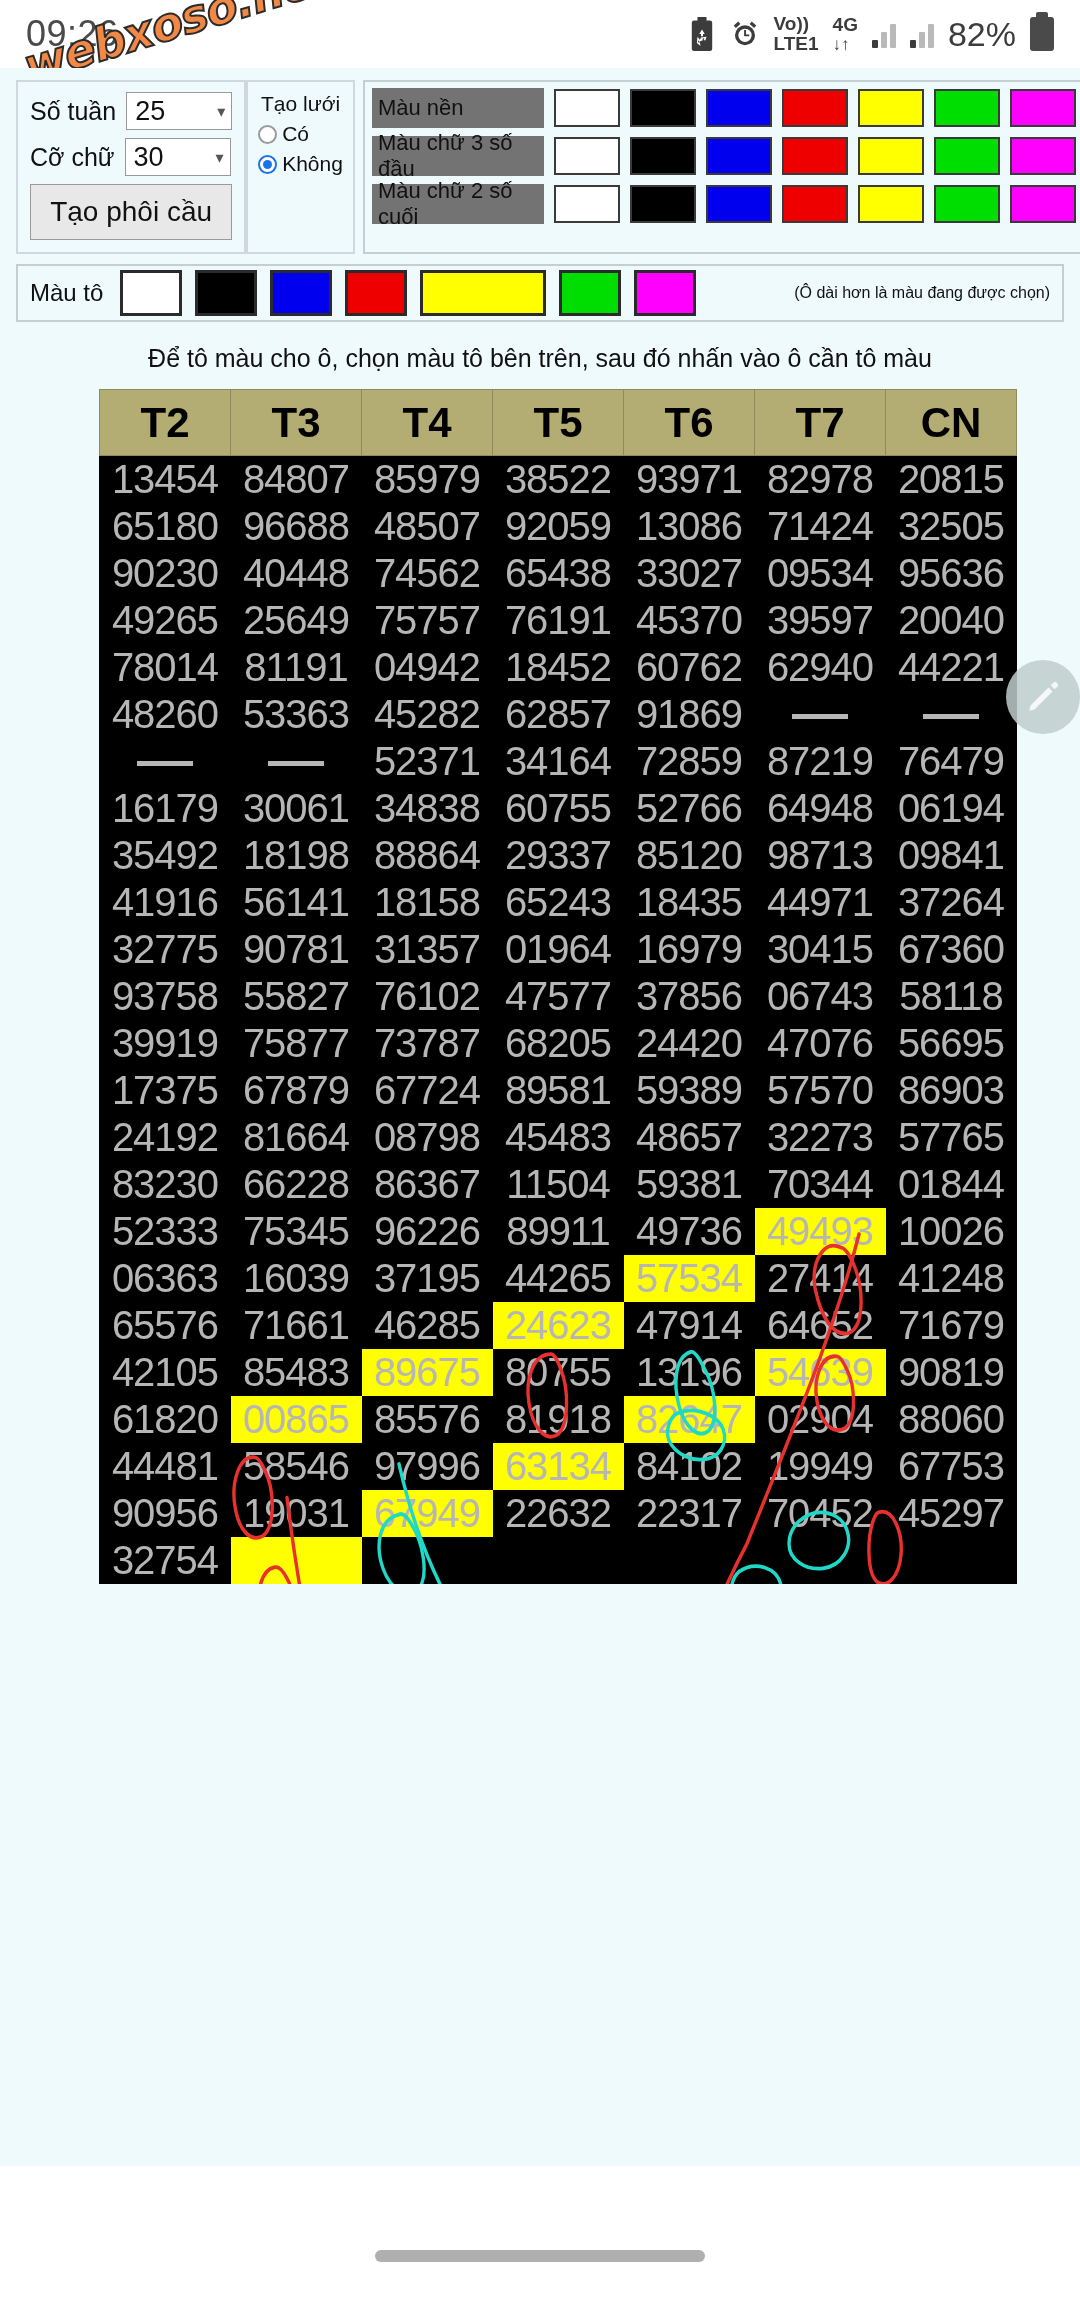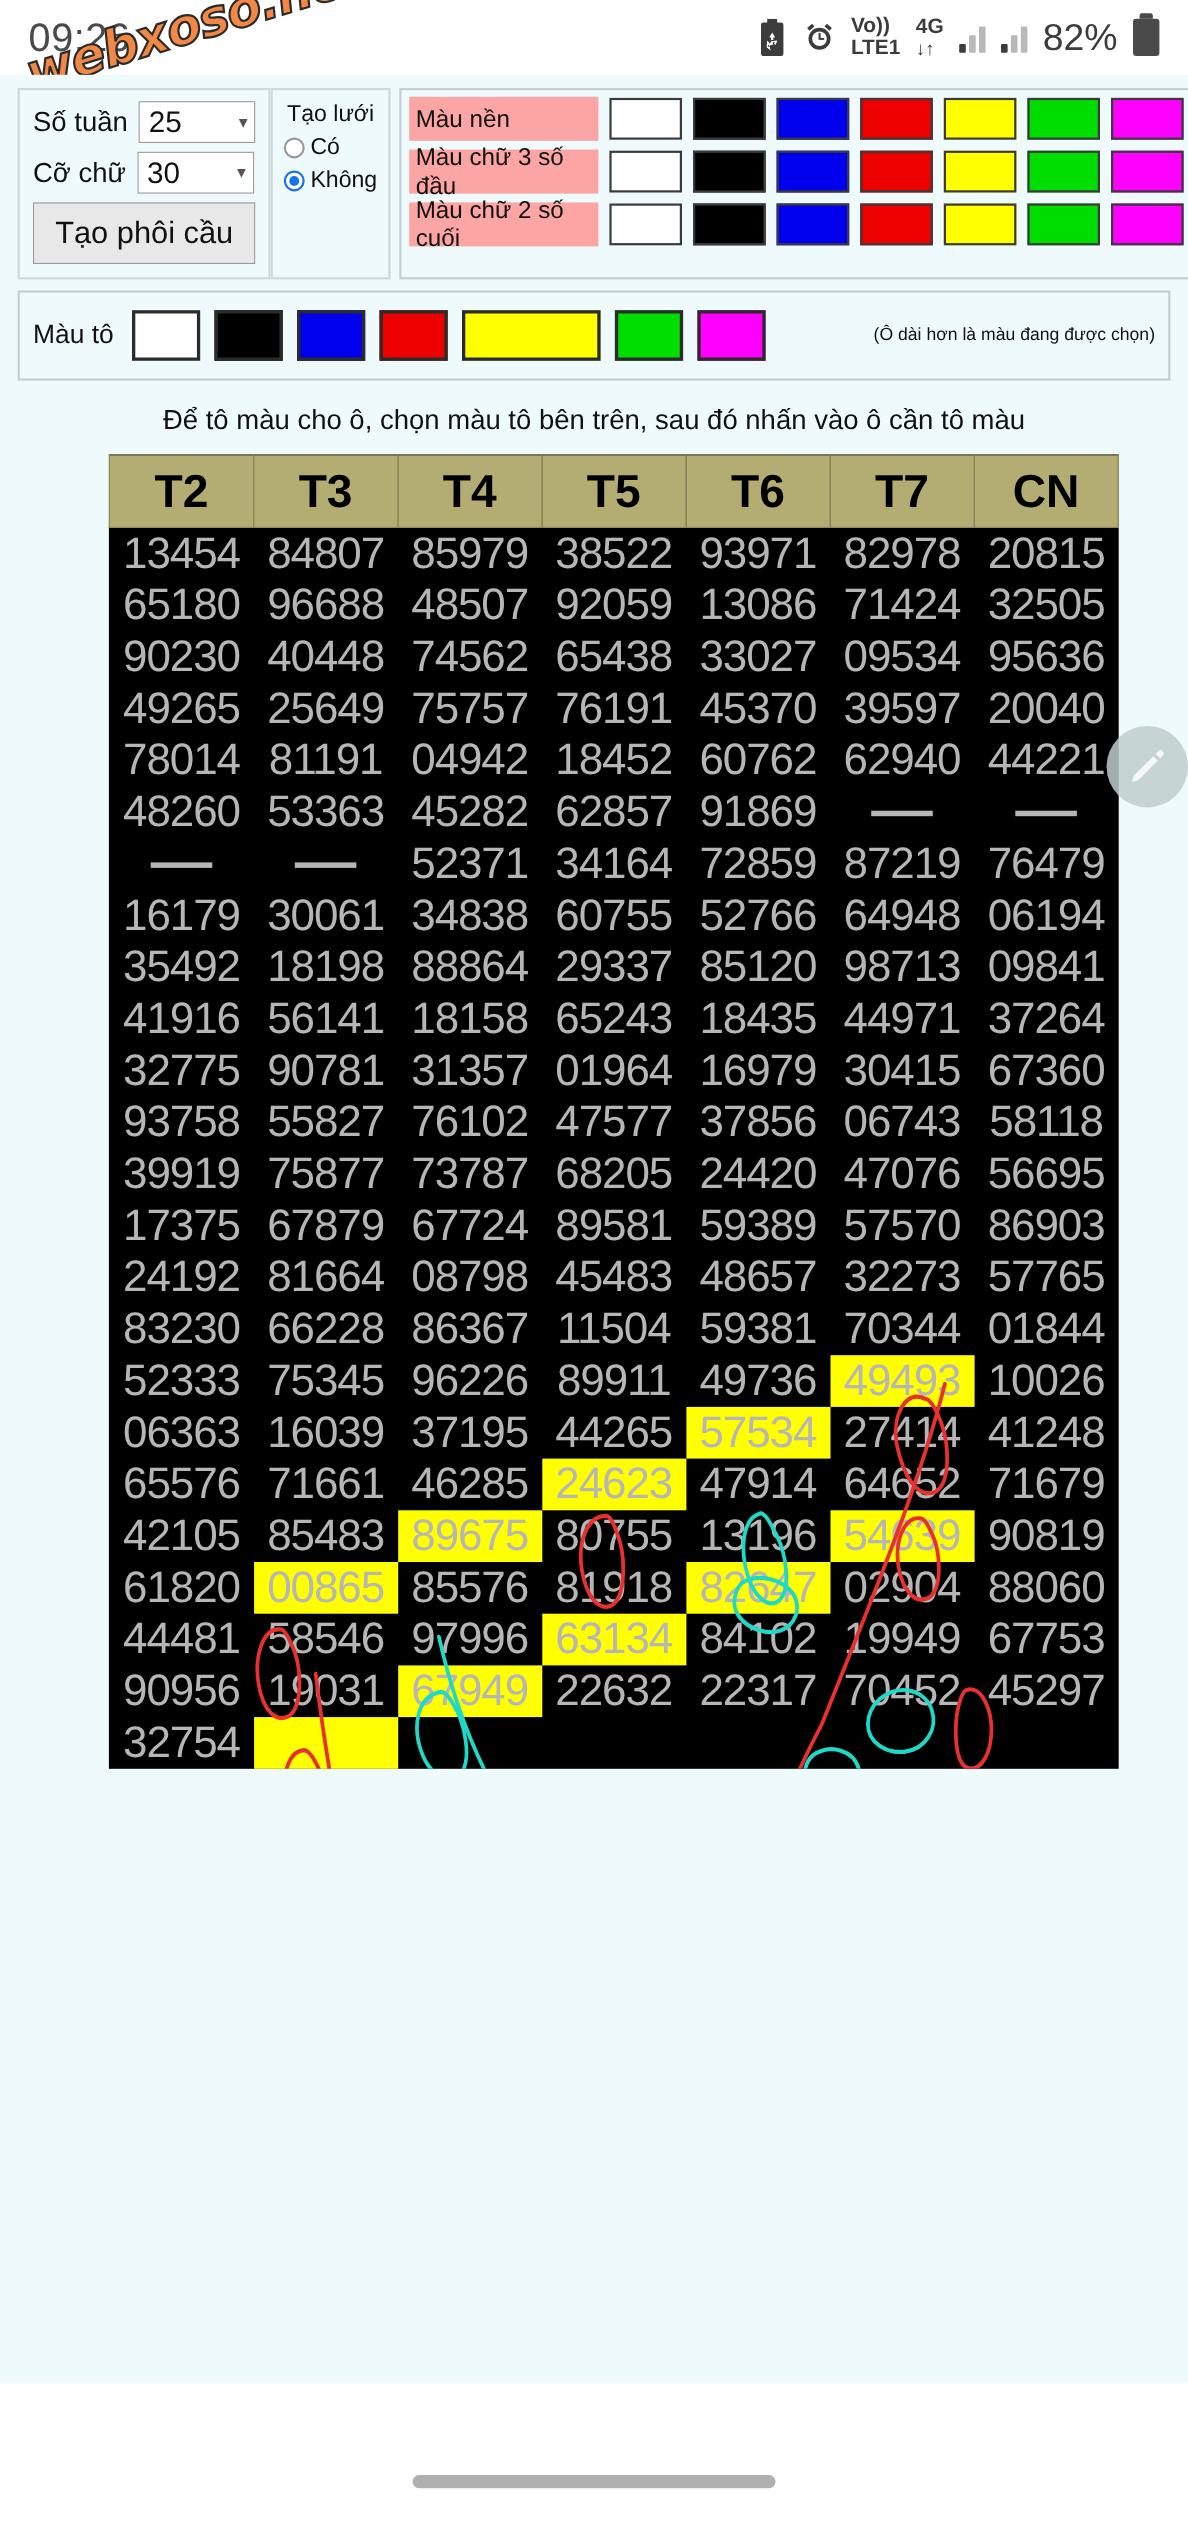--- a/index.html
+++ b/index.html
@@ -89,31 +89,31 @@
     width: 9px; height: 9px; border-radius: 50%; background: #1a73e8;
   }
 
   .panel-colors {
     border: 2px solid #c5cfd2; background: #effafc;
     margin-left: 8px; flex: 1; padding: 3px;
     display: flex; flex-direction: column; gap: 2px;
   }
   .color-row { display: flex; align-items: center; gap: 10px; padding: 3px 4px; }
   .color-row-label {
-    background: #fca5a5; color: #111; font-size: 22px;
+    background: #737373; color: #111; font-size: 22px;
     padding: 13px 6px; width: 172px; flex: none; height: 40px;
     display: flex; align-items: center;
   }
   .swatch {
     width: 66px; height: 38px; border: 2px solid #3a3a3a; flex: none;
   }
 
   .panel-fill {
     margin: 6px 16px 0 16px; border: 2px solid #c5cfd2; background: #effafc;
-    display: flex; align-items: center; gap: 13px; padding: 16px 12px;
+    display: flex; align-items: center; gap: 13px; padding: 4px 12px;
   }
   .fill-label { font-size: 24px; color: #111; flex: none; margin-right: 4px; }
   .fill-swatch { width: 62px; height: 46px; border: 3px solid #2b2b2b; flex: none; }
   .fill-swatch.selected { width: 126px; }
   .fill-note { font-size: 16px; color: #111; margin-left: auto; white-space: nowrap; }
 
   .hint {
     text-align: center; font-size: 25px; color: #111;
     margin-top: 22px; margin-bottom: 16px;
   }

